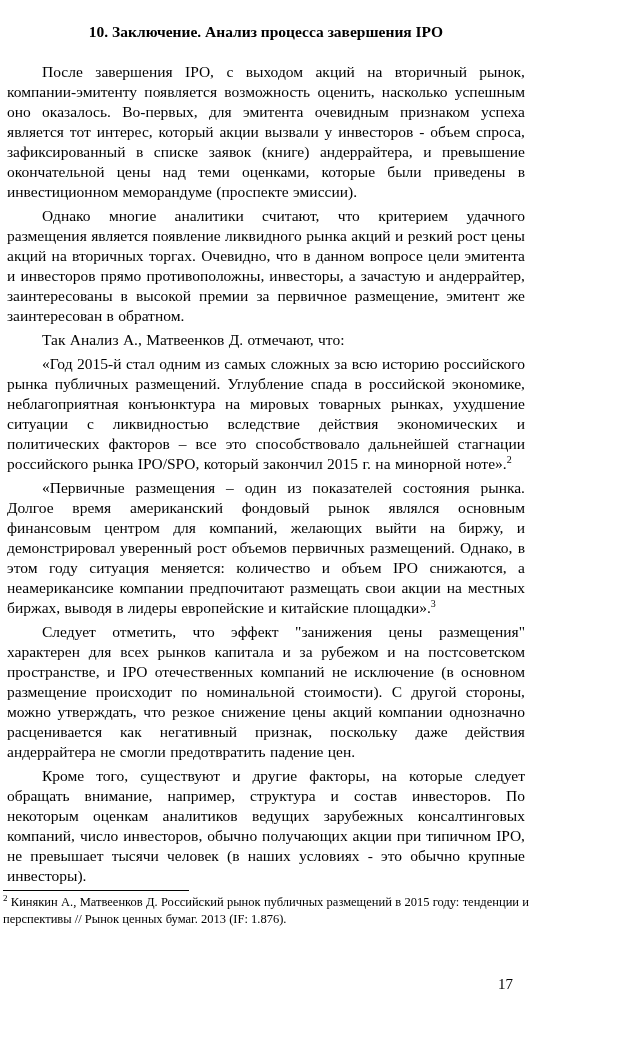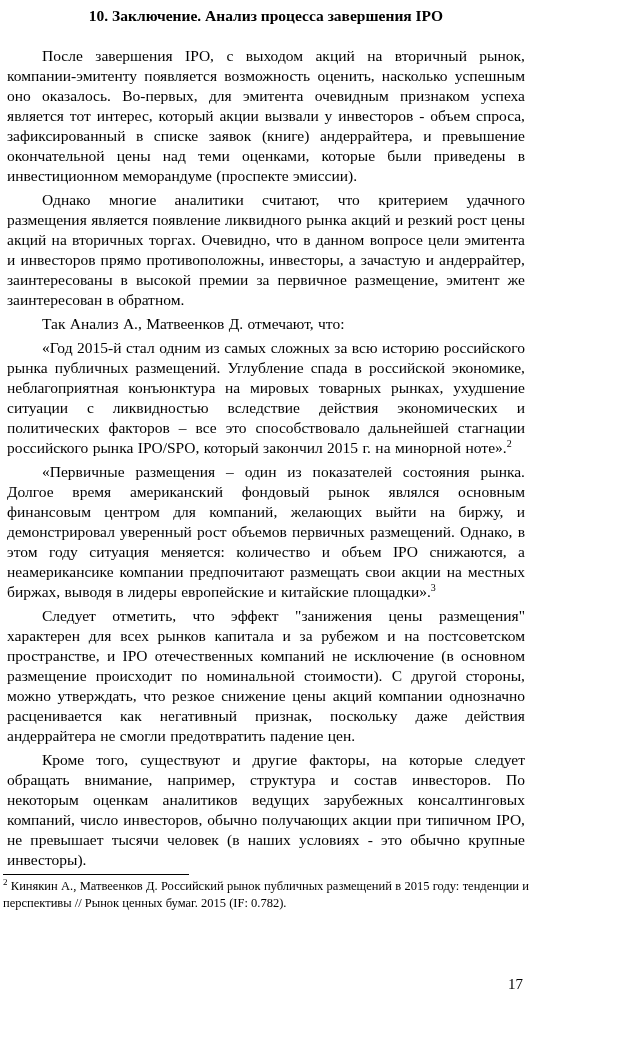--- a/index.html
+++ b/index.html
@@ -8,21 +8,21 @@
     background: #ffffff;
   }
   .page {
     width: 532px;
     height: 1047px;
     background: #ffffff;
     color: #000000;
     font-family: "Liberation Serif", serif;
     position: relative;
     box-sizing: border-box;
-    padding: 6px 3px 0 3px;
+    padding: 22px 3px 0 3px;
     overflow: hidden;
   }
   .title {
     font-weight: bold;
     font-size: 15.5px;
     line-height: 20px;
     text-align: center;
     margin: 0 0 20px 0;
   }
   .body-text p {
@@ -51,21 +51,21 @@
     text-align: justify;
   }
   .footnotes sup {
     font-size: 9px;
     line-height: 0;
     vertical-align: super;
   }
   .page-number {
     position: absolute;
     top: 975px;
-    right: 9px;
+    right: 19px;
     font-size: 15px;
     line-height: 18px;
   }
 </style>
 </head>
 <body>
 
 <div class="page">
 
   <div class="title">10. Заключение. Анализ процесса завершения IPO</div>
@@ -87,20 +87,20 @@
     <p><span>Следует отметить, что эффект "занижения цены размещения" характерен для всех рынков капитала и за рубежом и на постсоветском пространстве, и IPO отечественных компаний не исключение (в основном размещение происходит по номинальной стоимости). С другой стороны, можно утверждать, что резкое снижение цены акций компании однозначно расценивается как негативный признак, поскольку даже действия андеррайтера не смогли предотвратить падение цен.</span></p>
 
     <p><span>Кроме того, существуют и другие факторы, на которые следует обращать внимание, например, структура и состав инвесторов. По некоторым оценкам аналитиков ведущих зарубежных консалтинговых компаний, число инвесторов, обычно получающих акции при типичном IPO, не превышает тысячи человек (в наших условиях - это обычно крупные инвесторы).</span></p>
 
   </div>
 
   <div class="footnote-sep"></div>
 
   <div class="footnotes">
 
-    <p class="footnote"><sup>2</sup> <span>Кинякин А., Матвеенков Д. Российский рынок публичных размещений в 2015 году: тенденции и перспективы // Рынок ценных бумаг. 2015 (IF: 0.782).</span></p>
+    <p class="footnote"><sup>2</sup> <span>Кинякин А., Матвеенков Д. Российский рынок публичных размещений в 2015 году: тенденции и перспективы // Рынок ценных бумаг. 2013 (IF: 1.876).</span></p>
 
 
   </div>
 
   <div class="page-number">17</div>
 
 </div>
 
 </body></html>

